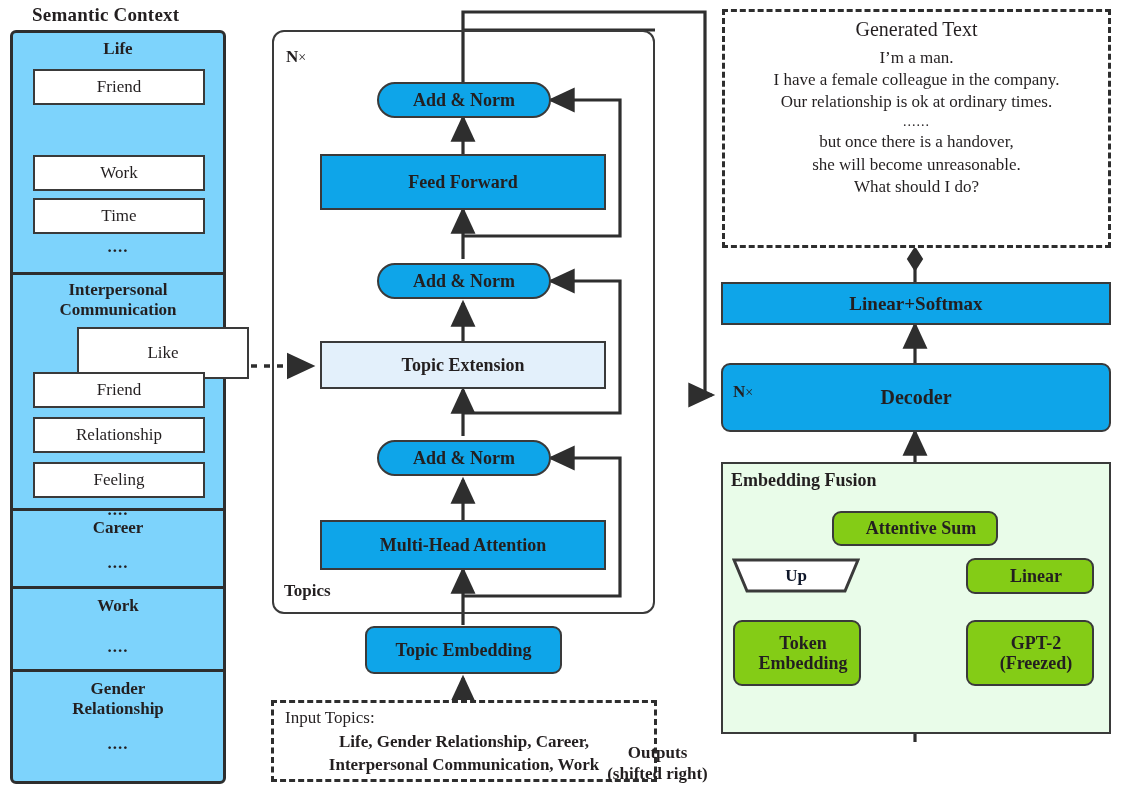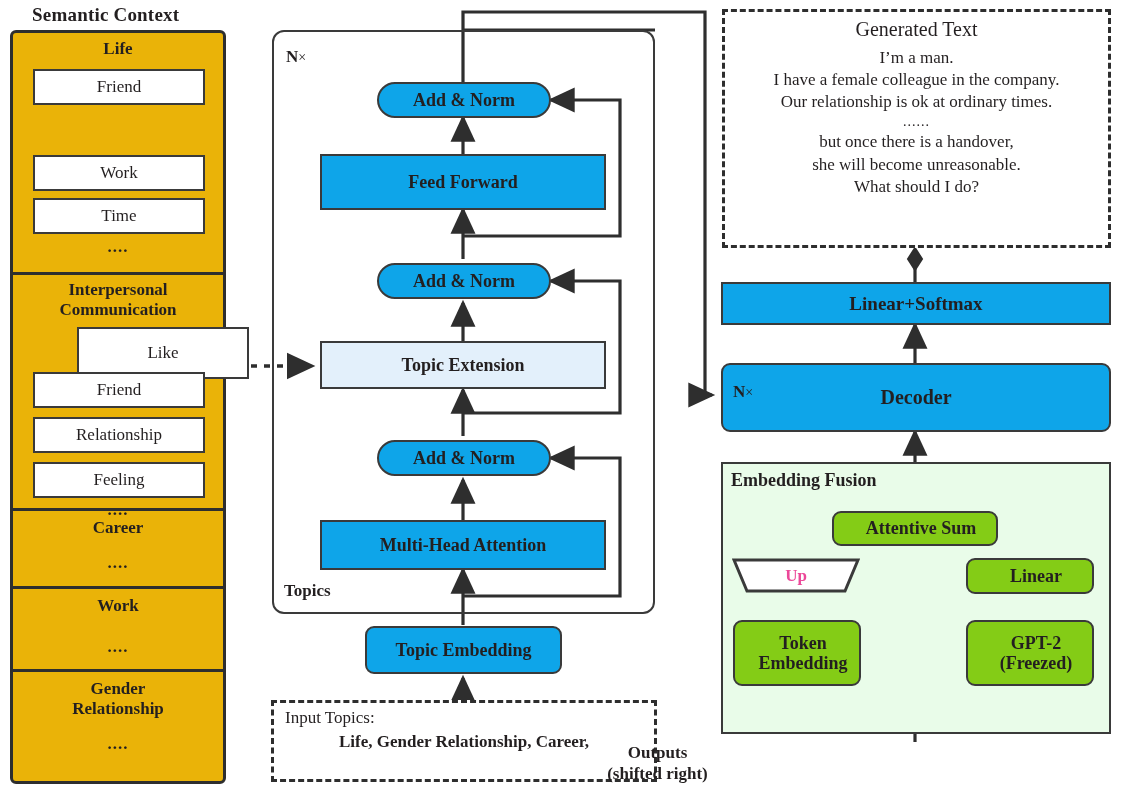--- a/index.html
+++ b/index.html
@@ -16,21 +16,21 @@
     font-family:"Liberation Serif",serif;
   }
   .node.white{background:#84cc16;padding-left:12px;}
   .node.blue{background:#e3f0fb;}
   .node.rounded{border-radius:9px;}
   .node.pill{border-radius:22px;}
 
   
   .sc-title{position:absolute;font-weight:bold;font-size:19px;letter-spacing:.2px;}
   .sc-panel{position:absolute;box-sizing:border-box;border:3px solid #2e2e2e;
-            background:#eab308;border-radius:6px;}
+            background:#7dd3fc;border-radius:6px;}
   .sc-group{position:absolute;box-sizing:border-box;left:0;width:100%;
             border-bottom:3px solid #2e2e2e;}
   .sc-group.last{border-bottom:none;}
   .sc-head{text-align:center;font-weight:bold;font-size:17px;line-height:1.15;}
   .sc-chip{position:absolute;box-sizing:border-box;border:2.5px solid #3a3a3a;
            background:#ffffff;display:flex;align-items:center;justify-content:center;
            font-size:17px;font-weight:normal;}
   .sc-dots{text-align:center;font-weight:bold;font-size:17px;letter-spacing:1px;}
 
   
@@ -51,21 +51,21 @@
   .it-label{position:absolute;font-size:17px;font-weight:normal;}
   .it-body{position:absolute;width:100%;text-align:center;font-weight:bold;font-size:17px;
            line-height:1.3;}
 
   
   .fusion{position:absolute;box-sizing:border-box;border:2.5px solid #3a3a3a;
           background:#e9fce9;}
   .fusion-title{position:absolute;font-weight:bold;font-size:18px;}
 
   .trap{position:absolute;box-sizing:border-box;display:flex;align-items:center;
-        justify-content:center;font-weight:bold;font-size:17px;color:#ec4899;}
+        justify-content:center;font-weight:bold;font-size:17px;color:#0f172a;}
   .trap .shape{position:absolute;left:0;top:0;width:100%;height:100%;}
   .trap .txt{position:relative;z-index:2;}
 
   .caption{position:absolute;text-align:center;font-weight:bold;font-size:17px;
            line-height:1.25;width:100%;}
 </style>
 </head>
 <body>
 
 <div id="stage">
@@ -188,20 +188,21 @@
 
   <div class="node pill" style="left:377px;top:440px;width:174px;height:36px;font-size:18px;">Add &amp; Norm</div>
 
   <div class="node rounded" style="left:365px;top:626px;width:197px;height:48px;font-size:18px;">Topic Embedding</div>
 
   <div class="node" style="left:320px;top:520px;width:286px;height:50px;font-size:18px;">Multi-Head Attention</div>
 
   <div class="dashed" style="left:271px;top:700px;width:386px;height:82px;">
     <div class="it-label" style="left:11px;top:5px;">Input Topics:</div>
     <div class="it-body" style="left:0;top:28px;">Life,  Gender Relationship,  Career,</div>
+    <div class="it-body" style="left:0;top:51px;">Interpersonal Communication,  Work</div>
   </div>
 
   <div class="dashed" style="left:722px;top:9px;width:389px;height:239px;">
     <div class="gen-title">Generated Text</div>
     <div class="gen-lines">
       <div>I’m a man.</div>
       <div>I have a female colleague in the company.</div>
       <div>Our relationship is ok at ordinary times.</div>
       <div style="font-size:14px;letter-spacing:1px;">......</div>
       <div>but once there is a handover,</div>

